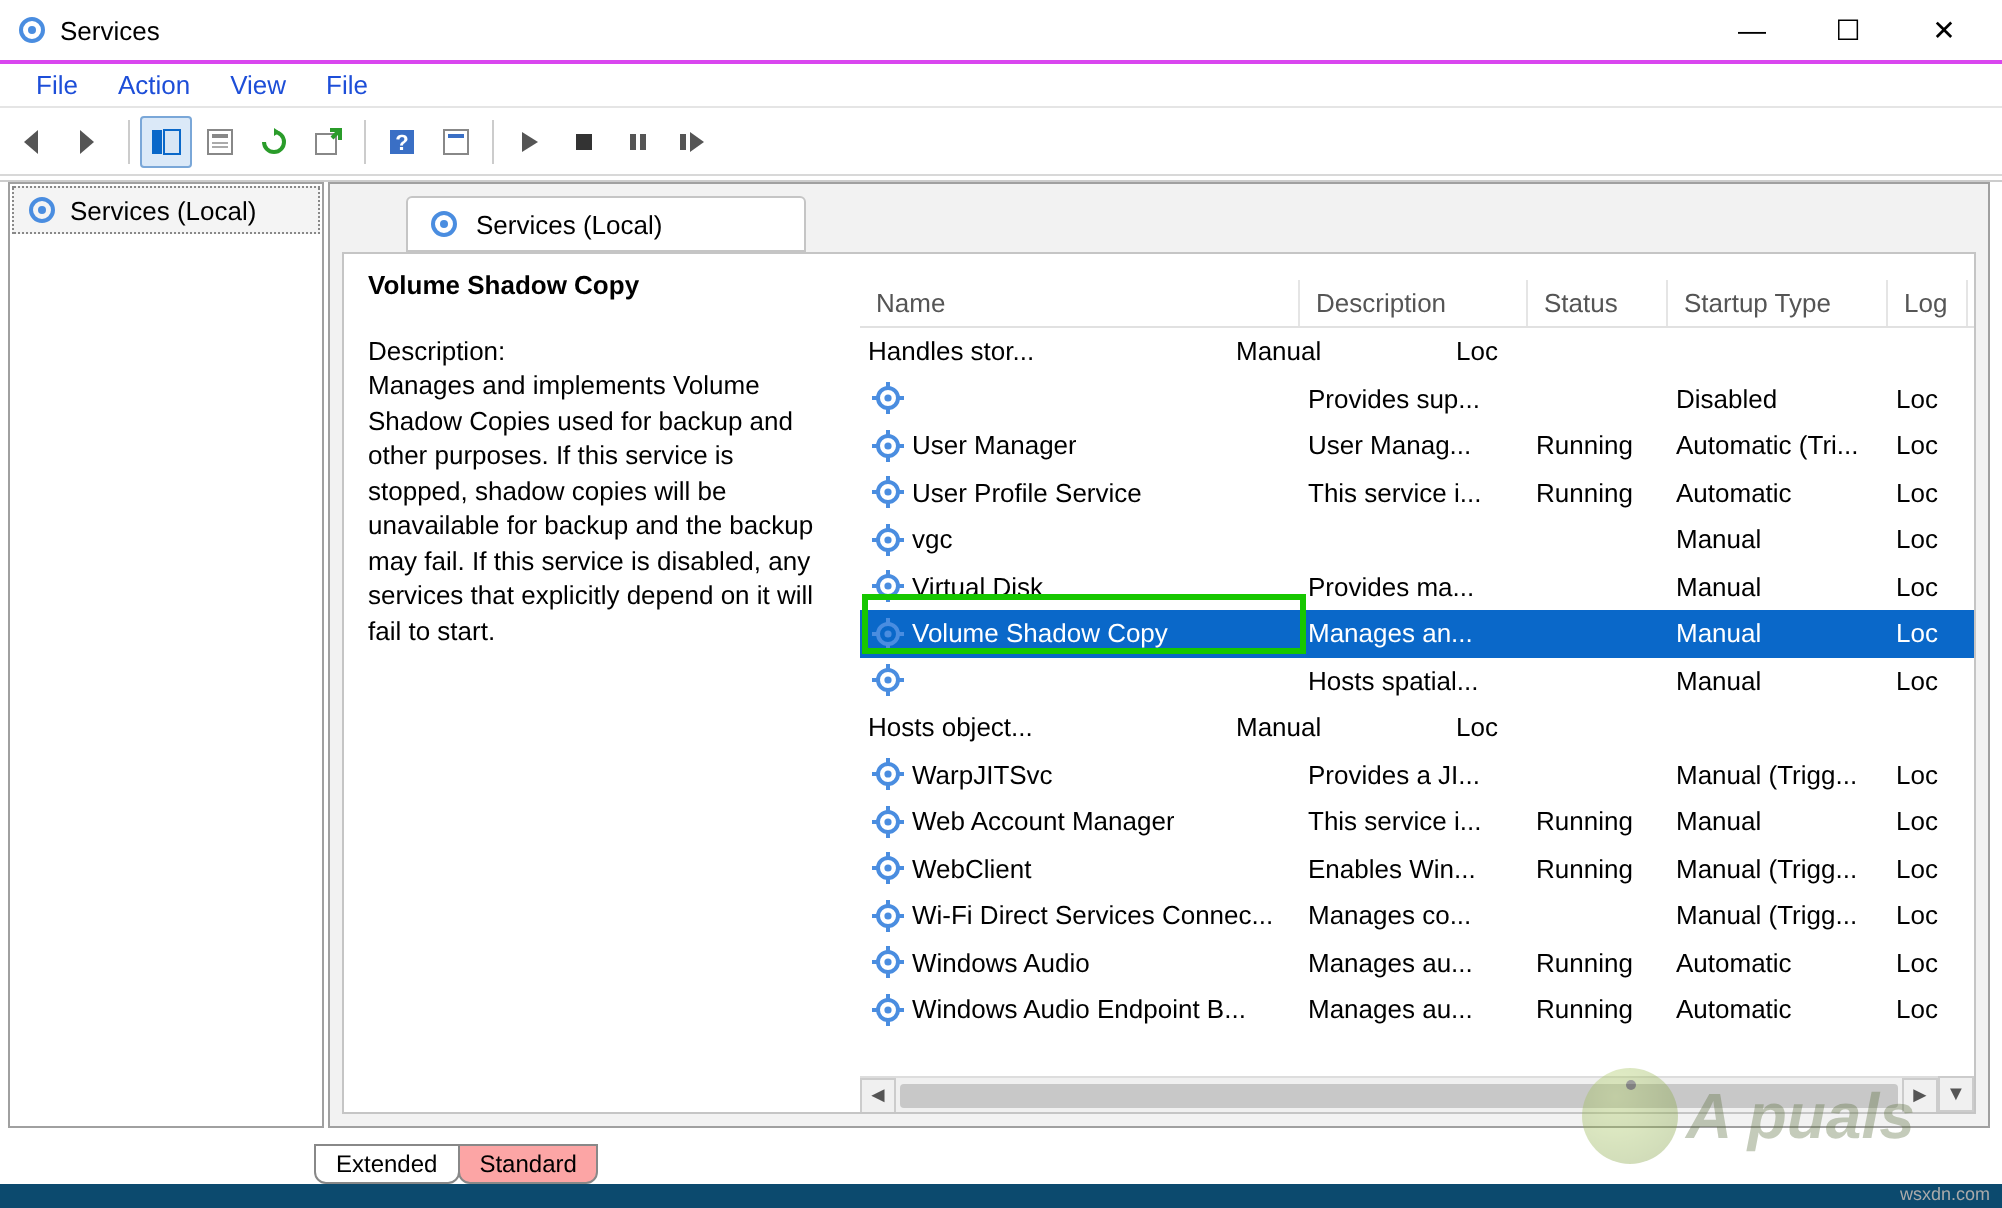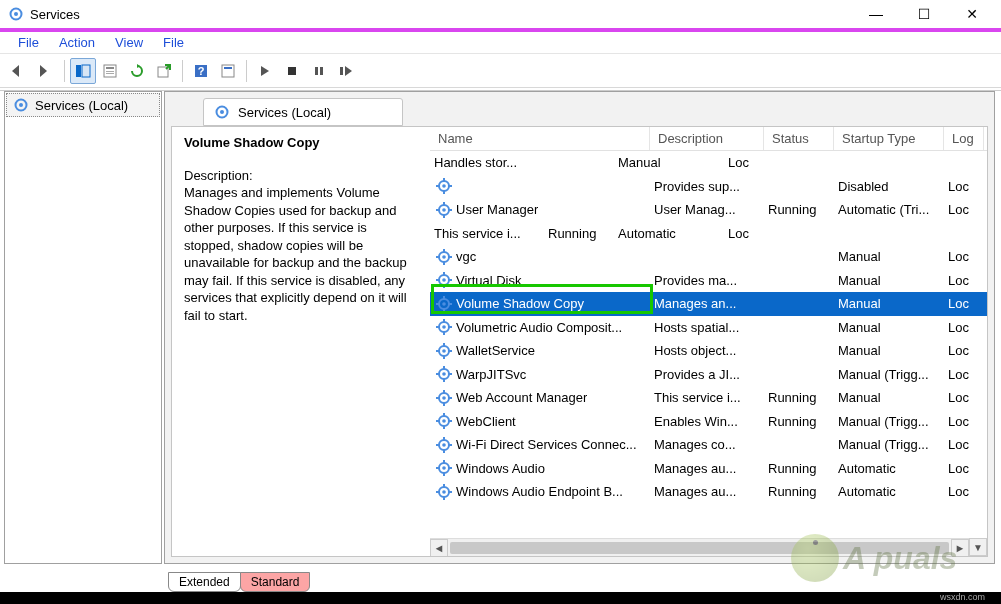--- a/index.html
+++ b/index.html
@@ -1,18 +1,18 @@
 <!DOCTYPE html>
 <html><head>
 <meta charset="utf-8">
 <style>
   * { box-sizing: border-box; font-family: "Segoe UI", Arial, sans-serif; }
   body { margin: 0; background: #fff; width: 1001px; height: 604px; overflow: hidden; position: relative; }
 
-  .titlebar { height: 32px; display: flex; align-items: center; padding: 12px 8px; background: #fff; border-bottom: 4px solid #d946ef; }
+  .titlebar { height: 32px; display: flex; align-items: center; padding: 12px 8px; background: #fff; border-bottom: 2px solid #d946ef; }
   .titlebar .title-text { font-size: 13px; margin-left: 6px; color: #000; }
   .title-icon { width: 16px; height: 16px; }
   .window-controls { margin-left: auto; display: flex; gap: 18px; padding-right: 6px; }
   .win-btn { width: 30px; height: 22px; display: flex; align-items: center; justify-content: center; font-size: 14px; color: #000; }
 
   .menubar { height: 22px; display: flex; align-items: center; padding: 2px 8px; background: #fff; border-bottom: 1px solid #e5e5e5; font-size: 13px; color: #1d4ed8; }
   .menubar .menu-item { padding: 0 10px; }
 
   .toolbar { height: 34px; display: flex; align-items: center; padding: 2px 6px; background: #fff; border-bottom: 1px solid #d8d8d8; gap: 1px; }
   .tb-btn { width: 26px; height: 26px; display: flex; align-items: center; justify-content: center; border: 1px solid transparent; border-radius: 2px; }
@@ -25,21 +25,21 @@
 
   .right-pane { flex: 1; border: 1px solid #a0a0a0; margin-right: 6px; background: #f2f2f2; display: flex; flex-direction: column; position: relative; }
   .pane-header { height: 28px; background: #fff; border: 1px solid #c5c5c5; border-radius: 3px 3px 0 0; margin: 6px 6px 0 38px; display: flex; align-items: center; padding: 0 10px; font-size: 13px; gap: 8px; width: 200px; }
   .pane-body { flex: 1; margin: 0 6px 6px 6px; background: #fff; border: 1px solid #c5c5c5; display: flex; overflow: hidden; position: relative; }
 
   .detail-pane { width: 258px; padding: 8px 12px; font-size: 13px; color: #000; }
   .detail-title { font-weight: bold; margin-bottom: 18px; }
   .detail-desc-label { margin-bottom: 1px; }
   .detail-desc { line-height: 1.35; }
 
-  .list-pane { flex: 1; position: relative; overflow: hidden; }
+  .list-pane { flex: 1; position: relative; overflow: hidden; margin-top: 13px; }
   .list-header { display: flex; height: 24px; border-bottom: 1px solid #e1e1e1; font-size: 13px; color: #555; }
   .col-h { padding: 3px 8px; border-right: 1px solid #e5e5e5; display: flex; align-items: center; white-space: nowrap; overflow: hidden; }
   .col-name { width: 220px; }
   .col-desc { width: 114px; }
   .col-status { width: 70px; }
   .col-start { width: 110px; }
   .col-log { width: 40px; }
 
   .rows { font-size: 13px; }
   .row { display: flex; height: 23.5px; align-items: center; }
@@ -52,25 +52,25 @@
   .row.selected { background: #0a68c9; color: #fff; }
   .row.selected .svc-icon circle, .row.selected .svc-icon path {  }
 
   .highlight-box { position: absolute; border: 3px solid #17c700; pointer-events: none; left: 1px; top: 157px; width: 222px; height: 30px; z-index: 5; }
 
   .hscroll { position: absolute; bottom: 0; left: 0; right: 18px; height: 18px; background: #f0f0f0; border-top: 1px solid #ddd; display: flex; align-items: center; }
   .hscroll .arrow { width: 18px; height: 18px; display:flex;align-items:center;justify-content:center;font-size:11px;color:#555;background:#f0f0f0;border:1px solid #ccc; }
   .hscroll .thumb { flex: 1; height: 12px; background: #c8c8c8; margin: 0 2px; border-radius: 2px; }
   .vscroll-corner { position: absolute; bottom: 0; right: 0; width: 18px; height: 18px; background: #f0f0f0; border: 1px solid #ccc; display:flex;align-items:center;justify-content:center;font-size:10px;color:#555; }
 
-  .tabs { position: absolute; bottom: 12px; left: 168px; display: flex; font-size: 12px; }
+  .tabs { position: absolute; bottom: 12px; left: 157px; display: flex; font-size: 12px; }
   .tab { padding: 2px 10px; border: 1px solid #888; border-top: 1px solid #888; background:#fff; border-radius: 0 0 6px 6px; margin-right: -1px; }
   .tab.inactive { background: #fca5a5; }
 
-  .footer { position: absolute; bottom: 0; left: 0; right: 0; height: 12px; background: #000000; font-size: 9px; color: #aaa; text-align: right; padding-right: 16px; }
+  .footer { position: absolute; bottom: 0; left: 0; right: 0; height: 12px; background: #0c4a6e; font-size: 9px; color: #aaa; text-align: right; padding-right: 6px; }
 
   .svc-icon { width: 16px; height: 16px; flex-shrink: 0; }
   .name-text { overflow: hidden; text-overflow: ellipsis; white-space: nowrap; }
 
   .watermark { position: absolute; right: 40px; bottom: 16px; width: 170px; height: 60px; opacity: 0.35; pointer-events:none; display:flex;align-items:center;font-size:32px;font-weight:bold;color:#5a6d3c;font-style:italic; }
   .watermark .bug { width:48px;height:48px;border-radius:50%;background:radial-gradient(circle at 35% 30%, #b7d864, #6c8c2c); margin-right:4px; position:relative;}
   .watermark .bug::before{content:"";position:absolute;top:6px;left:22px;width:5px;height:5px;background:#000;border-radius:50%;}
 </style>
 </head>
 <body>
@@ -244,20 +244,33 @@
                   </g>
                 </svg>
                 <span class="name-text">User Manager</span>
               </div>
               <div class="cell c-desc">User Manag...</div>
               <div class="cell c-status">Running</div>
               <div class="cell c-start">Automatic (Tri...</div>
               <div class="cell c-log">Loc</div>
             </div>
             <div class="row">
+              <div class="cell c-name">
+                <svg class="svc-icon" viewBox="0 0 16 16">
+                  <circle cx="8" cy="8" r="5" fill="none" stroke="#4a8de0" stroke-width="2"></circle>
+                  <circle cx="8" cy="8" r="1.8" fill="#4a8de0"></circle>
+                  <g stroke="#4a8de0" stroke-width="2">
+                    <line x1="8" y1="0" x2="8" y2="3"></line>
+                    <line x1="8" y1="13" x2="8" y2="16"></line>
+                    <line x1="0" y1="8" x2="3" y2="8"></line>
+                    <line x1="13" y1="8" x2="16" y2="8"></line>
+                  </g>
+                </svg>
+                <span class="name-text">User Profile Service</span>
+              </div>
               <div class="cell c-desc">This service i...</div>
               <div class="cell c-status">Running</div>
               <div class="cell c-start">Automatic</div>
               <div class="cell c-log">Loc</div>
             </div>
             <div class="row">
               <div class="cell c-name">
                 <svg class="svc-icon" viewBox="0 0 16 16">
                   <circle cx="8" cy="8" r="5" fill="none" stroke="#4a8de0" stroke-width="2"></circle>
                   <circle cx="8" cy="8" r="1.8" fill="#4a8de0"></circle>
@@ -318,41 +331,27 @@
                 <svg class="svc-icon" viewBox="0 0 16 16">
                   <circle cx="8" cy="8" r="5" fill="none" stroke="#4a8de0" stroke-width="2"></circle>
                   <circle cx="8" cy="8" r="1.8" fill="#4a8de0"></circle>
                   <g stroke="#4a8de0" stroke-width="2">
                     <line x1="8" y1="0" x2="8" y2="3"></line>
                     <line x1="8" y1="13" x2="8" y2="16"></line>
                     <line x1="0" y1="8" x2="3" y2="8"></line>
                     <line x1="13" y1="8" x2="16" y2="8"></line>
                   </g>
                 </svg>
-                <span class="name-text">Volumetric Audio Composit...</span>
               </div>
               <div class="cell c-desc">Hosts spatial...</div>
               <div class="cell c-status"></div>
               <div class="cell c-start">Manual</div>
               <div class="cell c-log">Loc</div>
             </div>
             <div class="row">
-              <div class="cell c-name">
-                <svg class="svc-icon" viewBox="0 0 16 16">
-                  <circle cx="8" cy="8" r="5" fill="none" stroke="#4a8de0" stroke-width="2"></circle>
-                  <circle cx="8" cy="8" r="1.8" fill="#4a8de0"></circle>
-                  <g stroke="#4a8de0" stroke-width="2">
-                    <line x1="8" y1="0" x2="8" y2="3"></line>
-                    <line x1="8" y1="13" x2="8" y2="16"></line>
-                    <line x1="0" y1="8" x2="3" y2="8"></line>
-                    <line x1="13" y1="8" x2="16" y2="8"></line>
-                  </g>
-                </svg>
-                <span class="name-text">WalletService</span>
-              </div>
               <div class="cell c-desc">Hosts object...</div>
               <div class="cell c-status"></div>
               <div class="cell c-start">Manual</div>
               <div class="cell c-log">Loc</div>
             </div>
             <div class="row">
               <div class="cell c-name">
                 <svg class="svc-icon" viewBox="0 0 16 16">
                   <circle cx="8" cy="8" r="5" fill="none" stroke="#4a8de0" stroke-width="2"></circle>
                   <circle cx="8" cy="8" r="1.8" fill="#4a8de0"></circle>

